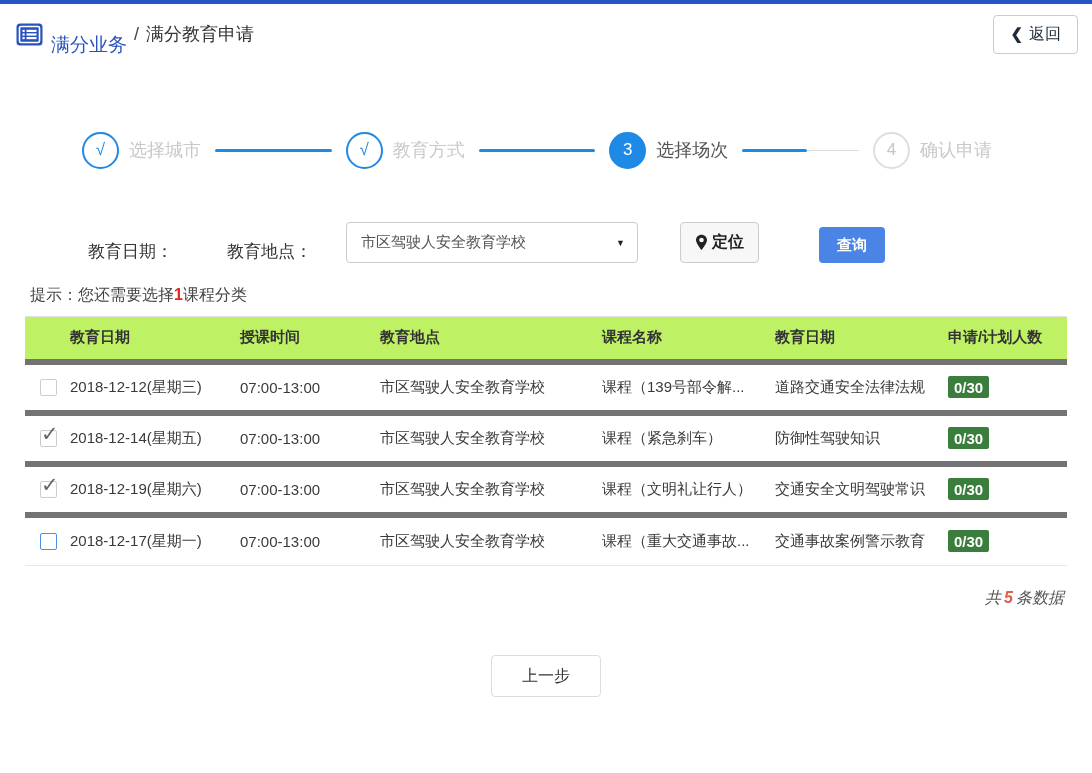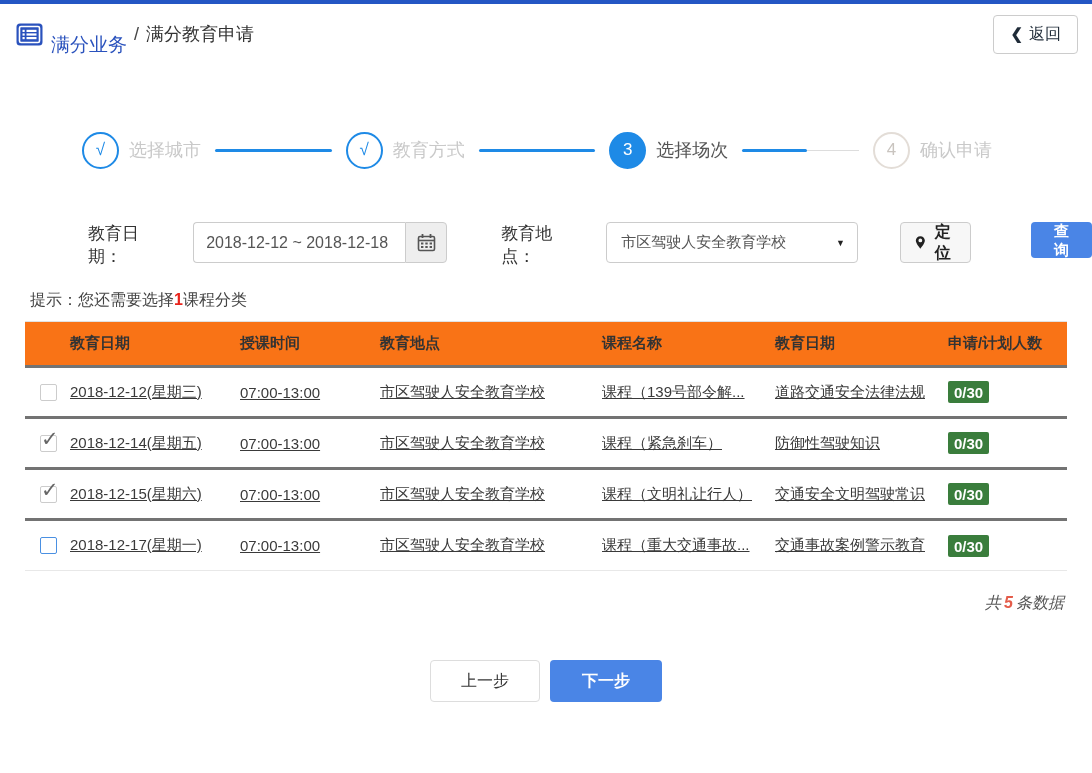--- a/index.html
+++ b/index.html
@@ -28,21 +28,21 @@
   .step.pending .circle { border:2px solid #e3ddd7; color:#c9c4bf; background:#fff; }
   .step .label { font-size:18px; }
   .step.done .label, .step.pending .label { color:#c9c9c9; }
   .step.active .label { color:#555; }
   .connector { flex:1; display:flex; align-items:center; margin:0 14px; }
   .connector .blue { height:3px; background:#1e8ae6; flex:1; border-radius:2px; }
   .connector.mixed .blue { flex:0 0 55%; }
   .connector.mixed .gray { height:1px; background:#ddd; flex:1; }
 
   
-  .filters { display:flex; align-items:flex-start; margin:52px 0 0 88px;gap:28px; }
+  .filters { display:flex; align-items:flex-end; margin:52px 0 0 88px;gap:28px; }
   .f-label { font-size:17px; color:#333; }
   .input-group { display:flex; align-items:stretch; margin-left:6px; }
   .date-input { width:212px; height:41px; border:1px solid #ccc; border-right:none; border-radius:4px 0 0 4px;
                 padding:0 12px; font-size:16px; color:#555; font-family:inherit; outline:none; }
   .addon { width:42px; border:1px solid #ccc; border-radius:0 4px 4px 0; background:#eee;
            display:flex; align-items:center; justify-content:center; cursor:pointer; }
   .loc-label { margin-left:26px; }
   .select { position:relative; width:292px; height:41px; border:1px solid #ccc; border-radius:4px; margin-left:6px;
             display:flex; align-items:center; padding:0 28px 0 14px; font-size:15px; color:#555; cursor:pointer; background:#fff; }
   .select .caret { position:absolute; right:12px; top:50%; transform:translateY(-50%); font-size:9px; color:#222; }
@@ -51,23 +51,23 @@
                 color:#222; cursor:pointer; }
   .search-btn { margin-left:32px; height:36px; padding:0 18px; background:#4a85e6; color:#fff; border:none;
                 border-radius:4px; font-size:15px; font-weight:bold; cursor:pointer; font-family:inherit; }
 
   
   .hint { margin:22px 0 10px 30px; font-size:16px; color:#444; }
   .hint .hl { color:#e8241c; font-weight:bold; }
 
   
   .grid { width:1042px; margin:0 25px; border-collapse:collapse; table-layout:fixed; border-top:1px solid #e2e2e2; }
-  .grid thead th { background:#f97316; font-size:15px; font-weight:bold; color:#333; text-align:left;
+  .grid thead th { background:#bef264; font-size:15px; font-weight:bold; color:#333; text-align:left;
                    height:45px; padding:0; }
-  .grid tbody td { height:51px; font-size:15px; color:#3a3a3a; border-top:3px solid #737373; padding:0;text-decoration:underline; }
+  .grid tbody td { height:51px; font-size:15px; color:#3a3a3a; border-top:6px solid #737373; padding:0; }
   .grid tbody tr:last-child td { border-bottom:1px solid #e8e8e8; }
   .cb-wrap { position:relative; width:17px; height:17px; margin-left:15px; }
   .cbox { position:absolute; inset:0; border:1px solid #ccc; border-radius:2px; background:#fff; cursor:pointer; }
   .cbox .mark { display:none; position:absolute; left:0px; top:-9px; font-size:21px; color:#666; font-weight:bold; }
   .cbox.checked .mark { display:block; }
   .cbox.focused { border-color:#4a90e2; }
   .badge { display:inline-block; background:#3a7d3c; color:#fff; font-size:15px; font-weight:bold;
            padding:3px 6px 2px; border-radius:2px; }
 
   
@@ -131,37 +131,20 @@
       <div class="gray"></div>
     </div>
   <div class="step pending">
     <div class="circle">4</div>
     <div class="label">确认申请</div>
   </div>
 </div>
 
 <div class="filters">
   <span class="f-label">教育日期：</span>
-  <div class="input-group">
-    <input class="date-input" type="text" value="2018-12-12 ~ 2018-12-18" style="">
-    <div class="addon">
-      <svg width="19" height="19" viewBox="0 0 19 19">
-        <rect x="1.5" y="3.5" width="16" height="14" rx="1.5" fill="none" stroke="#555" stroke-width="1.6"></rect>
-        <line x1="1.5" y1="7.5" x2="17.5" y2="7.5" stroke="#555" stroke-width="1.6"></line>
-        <line x1="5.5" y1="1" x2="5.5" y2="5" stroke="#555" stroke-width="1.8"></line>
-        <line x1="13.5" y1="1" x2="13.5" y2="5" stroke="#555" stroke-width="1.8"></line>
-        <rect x="4" y="9.5" width="2.4" height="2" fill="#555"></rect>
-          <rect x="8.3" y="9.5" width="2.4" height="2" fill="#555"></rect>
-          <rect x="12.6" y="9.5" width="2.4" height="2" fill="#555"></rect>
-        <rect x="4" y="13" width="2.4" height="2" fill="#555"></rect>
-          <rect x="8.3" y="13" width="2.4" height="2" fill="#555"></rect>
-          <rect x="12.6" y="13" width="2.4" height="2" fill="#555"></rect>
-      </svg>
-    </div>
-  </div>
   <span class="f-label loc-label">教育地点：</span>
   <div class="select">
     <span>市区驾驶人安全教育学校</span>
     <span class="caret">▼</span>
   </div>
   <button class="locate-btn">
     <svg width="13" height="17" viewBox="0 0 13 17">
       <path d="M6.5 0.8 C3.4 0.8 1 3.2 1 6.1 C1 9.8 6.5 16 6.5 16 S12 9.8 12 6.1 C12 3.2 9.6 0.8 6.5 0.8 Z M6.5 8.3 A2.3 2.3 0 1 1 6.5 3.7 A2.3 2.3 0 0 1 6.5 8.3 Z" fill="#222"></path>
     </svg>
     <span>定位</span>
@@ -224,21 +207,21 @@
       <td><span class="badge">0/30</span></td>
     </tr>
     <tr>
       <td>
           <div class="cb-wrap">
             <span class="cbox checked">
               <span class="mark">✓</span>
             </span>
           </div>
         </td>
-      <td>2018-12-15(星期六)</td>
+      <td>2018-12-19(星期六)</td>
       <td>07:00-13:00</td>
       <td>市区驾驶人安全教育学校</td>
       <td>课程（文明礼让行人）</td>
       <td>交通安全文明驾驶常识</td>
       <td><span class="badge">0/30</span></td>
     </tr>
     <tr>
       <td>
           <div class="cb-wrap">
             <span class="cbox focused"></span>
@@ -253,14 +236,13 @@
     </tr>
   </tbody>
 </table>
 
 <div class="summary">
   <span>共</span><span class="num">5</span><span>条数据</span>
 </div>
 
 <div class="footer">
   <button class="prev-btn">上一步</button>
-  <button class="next-btn">下一步</button>
 </div>
 
 </body></html>

